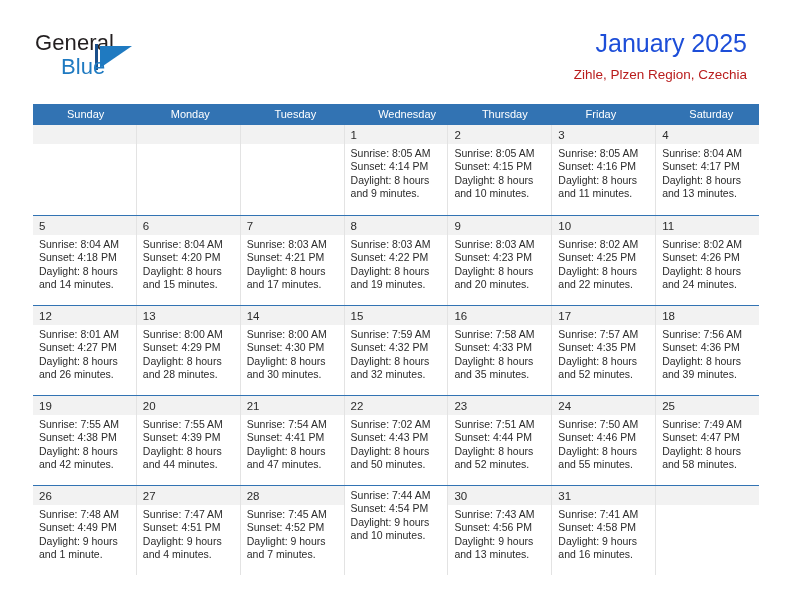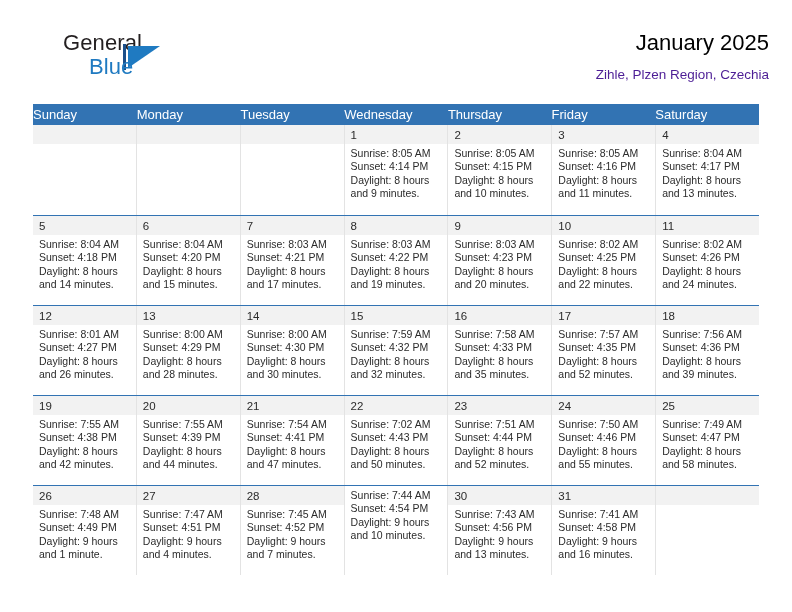--- a/index.html
+++ b/index.html
@@ -19,23 +19,22 @@
     width: 792px;
     height: 612px;
     box-sizing: border-box;
   }
 
   
   .header {
     position: absolute;
     left: 33px;
     top: 28px;
-    right: 23px;
+    right: 45px;
     height: 68px;
-    margin-left: 28px;
   }
   .logo {
     position: absolute;
     left: 0;
     top: 2px;
     width: 210px;
     height: 58px;
   }
   .logo-general {
     position: absolute;
@@ -72,53 +71,54 @@
     background: #1b4f8a;
   }
 
   .title-wrap {
     position: absolute;
     right: 0;
     top: 0;
     text-align: right;
   }
   .cal-title {
-    font-size: 22px;
-    color: #000000;
+    font-size: 25px;
+    color: #1d4ed8;
     line-height: 30px;
     white-space: nowrap;
   }
   .cal-location {
     font-size: 13.5px;
-    color: #4c1d95;
+    color: #b91c1c;
     line-height: 18px;
     margin-top: 8px;
     white-space: nowrap;
   }
 
   
   .calendar {
     position: absolute;
     left: 33px;
     top: 104px;
     width: 726px;
   }
   .dow-row {
     display: flex;
     background: #3273b3;
     height: 21px;
   }
   .dow {
     flex: 1 1 0;
     color: #ffffff;
-    font-size: 13px;
+    font-size: 11px;
     line-height: 21px;
-    padding-left: 0;
+    padding-left: 6px;
     box-sizing: border-box;
     white-space: nowrap;
+    margin-left: 28px;
   }
   .week {
     display: flex;
     border-top: 1.6px solid #3273b3;
     height: 90px;
     box-sizing: border-box;
   }
   .week.first {
     border-top: none;
   }

